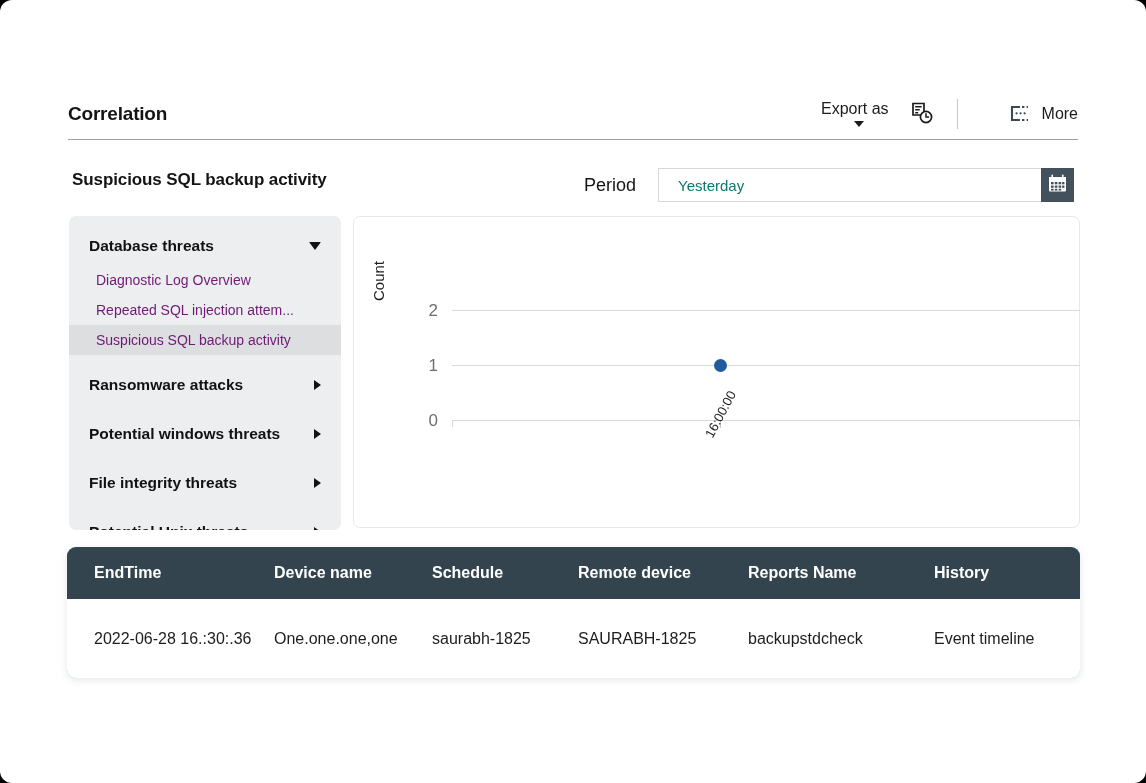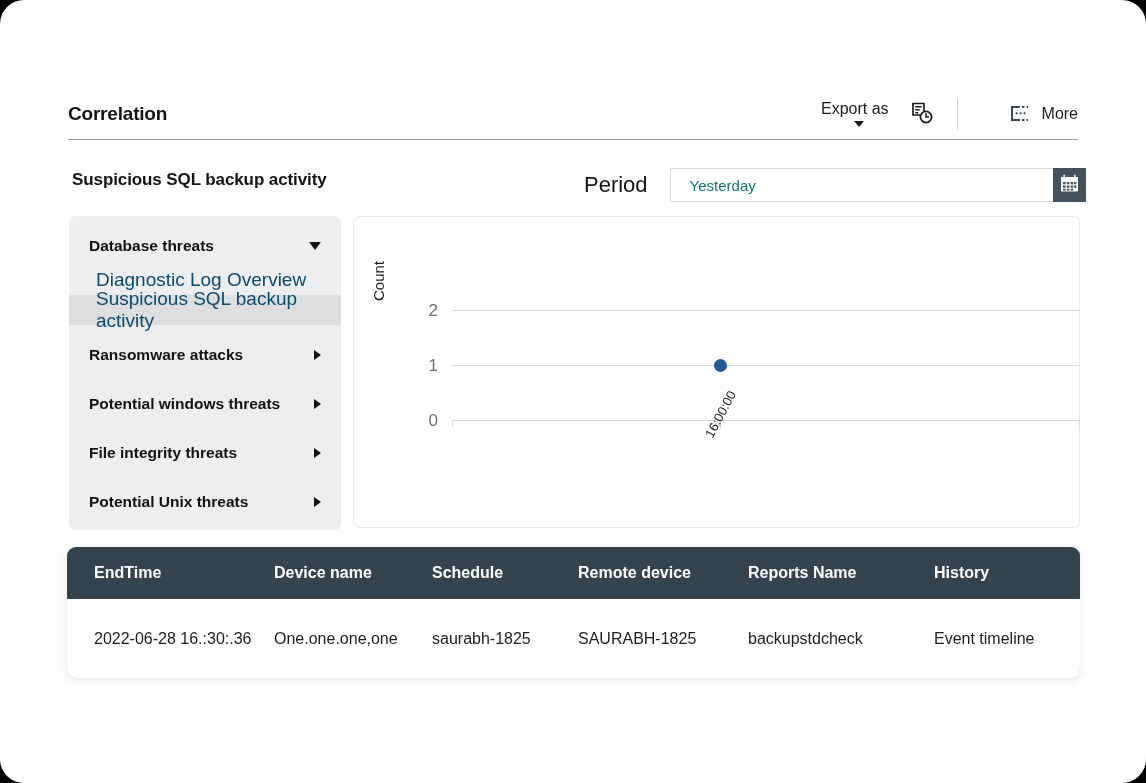--- a/index.html
+++ b/index.html
@@ -12,21 +12,21 @@
     height: 783px;
     font-family: "Liberation Sans", sans-serif;
     overflow: hidden;
   }
   .page {
     position: absolute;
     left: 0; top: 0;
     width: 1146px;
     height: 783px;
     background: #ffffff;
-    border-radius: 24px;
+    border-radius: 12px;
     overflow: hidden;
   }
 
   
   .header {
     position: absolute;
     left: 68px;
     top: 88px;
     width: 1010px;
     height: 52px;
@@ -86,21 +86,21 @@
     letter-spacing: -0.1px;
   }
   .period-wrap {
     position: absolute;
     left: 584px;
     top: 168px;
     display: flex;
     align-items: center;
   }
   .period-label {
-    font-size: 22px;
+    font-size: 18px;
     color: #141414;
     margin-right: 22px;
   }
   .period-input {
     width: 383px;
     height: 34px;
     border: 1px solid #d6d9dc;
     border-right: none;
     background: #fff;
     box-sizing: border-box;
@@ -157,22 +157,22 @@
     border-left: 6px solid transparent;
     border-right: 6px solid transparent;
     border-top: 8px solid #121212;
     border-radius: 1px;
   }
   .side-child {
     height: 30px;
     display: flex;
     align-items: center;
     padding-left: 27px;
-    font-size: 19px;
-    color: #0c4a6e;
+    font-size: 14px;
+    color: #701a75;
     cursor: pointer;
   }
   .side-child.selected {
     background: #dcdedf;
   }
 
   
   .chart-card {
     position: absolute;
     left: 353px;
@@ -363,20 +363,23 @@
 
   <div class="sidebar">
 
     <div class="side-group">
       <span>Database threats</span>
       <span class="caret-dn"></span>
     </div>
     <div class="side-child">
       <span>Diagnostic Log Overview</span>
     </div>
+    <div class="side-child">
+      <span>Repeated SQL injection attem...</span>
+    </div>
     <div class="side-child selected">
       <span>Suspicious SQL backup activity</span>
     </div>
 
     <div class="side-group spaced">
       <span>Ransomware attacks</span>
       <span class="caret-right"></span>
     </div>
     <div class="side-group spaced">
       <span>Potential windows threats</span>

